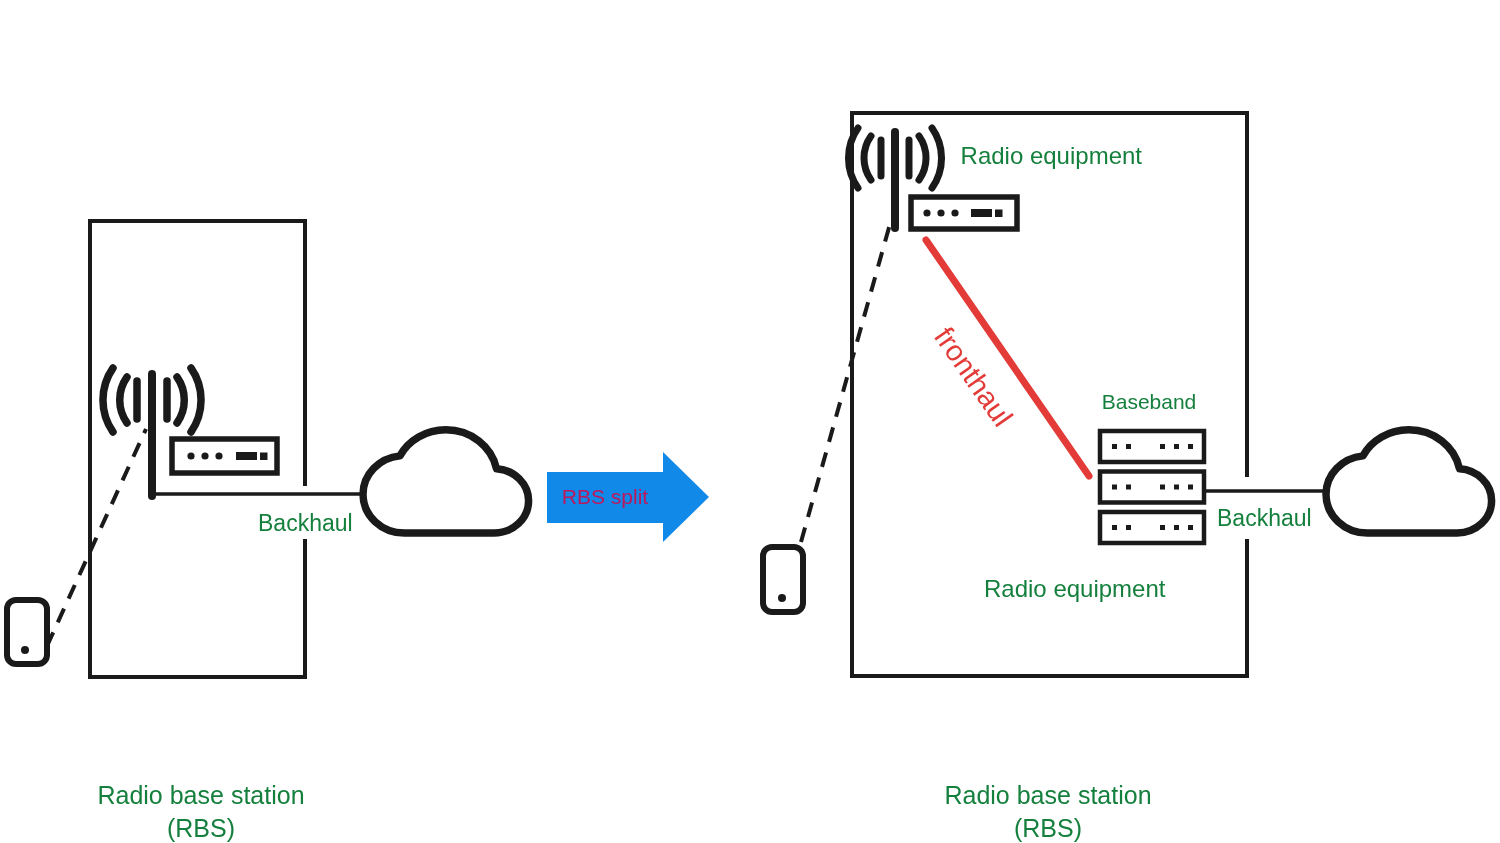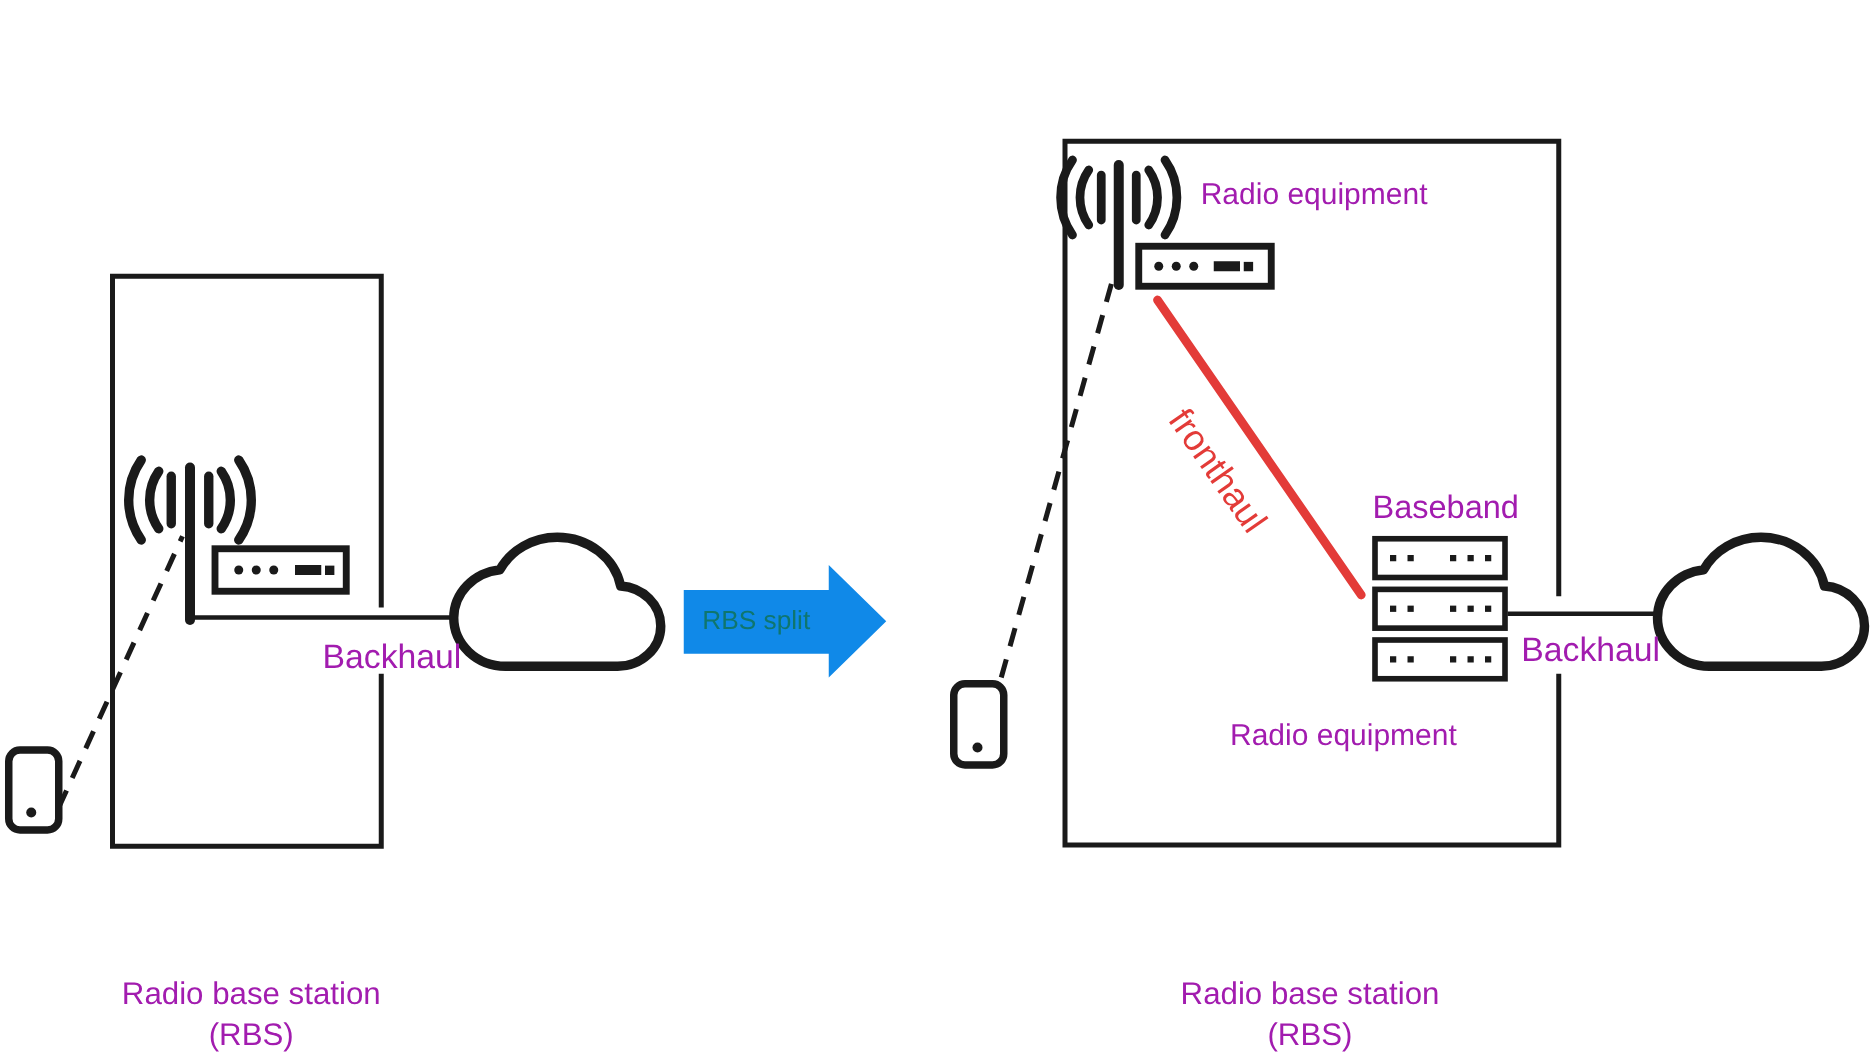--- a/index.html
+++ b/index.html
@@ -7,35 +7,35 @@
     position: relative;
     width: 1500px;
     height: 843px;
     background: #ffffff;
     overflow: hidden;
     font-family: "Liberation Sans", sans-serif;
   }
   .canvas svg { position: absolute; left: 0; top: 0; }
   .lbl {
     position: absolute;
-    color: #a21caf;
+    color: #15803d;
     font-family: "Liberation Sans", sans-serif;
     white-space: nowrap;
   }
   .lbl.center { text-align: center; }
   .lbl.right  { text-align: right; }
-  .backhaul   { font-size: 27px; }
+  .backhaul   { font-size: 23px; }
   .rbs-split  {
     font-size: 21px;
-    color: #0f766e;
+    color: #be185d;
     text-align: center;
   }
   .re-label   { font-size: 24px; line-height: 31px; }
   .rec-label  { font-size: 24px; line-height: 31px; text-align: left; }
-  .baseband   { font-size: 26px; }
+  .baseband   { font-size: 21px; }
   .fronthaul  {
     font-size: 29px;
     color: #e33b38;
     text-align: center;
     transform: rotate(55deg);
     transform-origin: center center;
   }
   .caption    { font-size: 25px; line-height: 33px; text-align: center; margin-top: 36px; }
 </style>
 </head>

